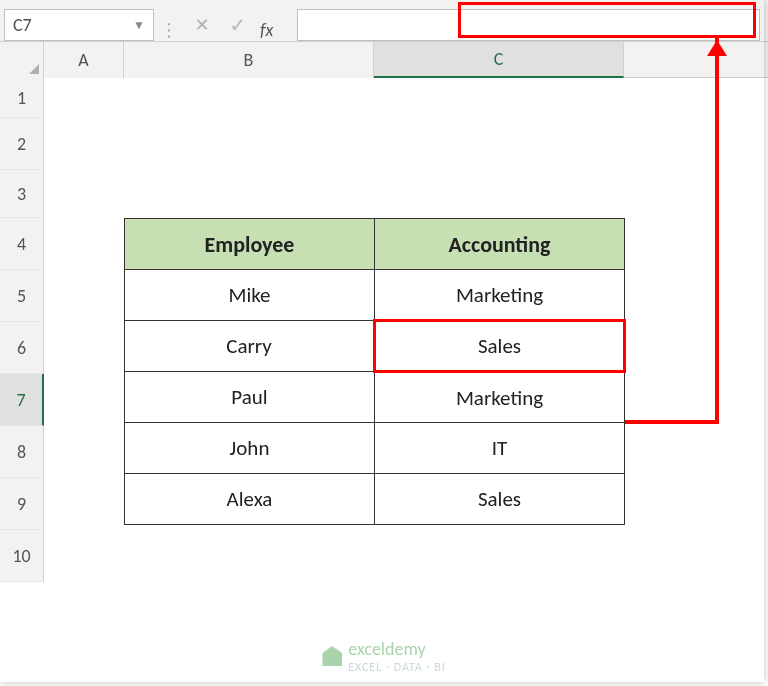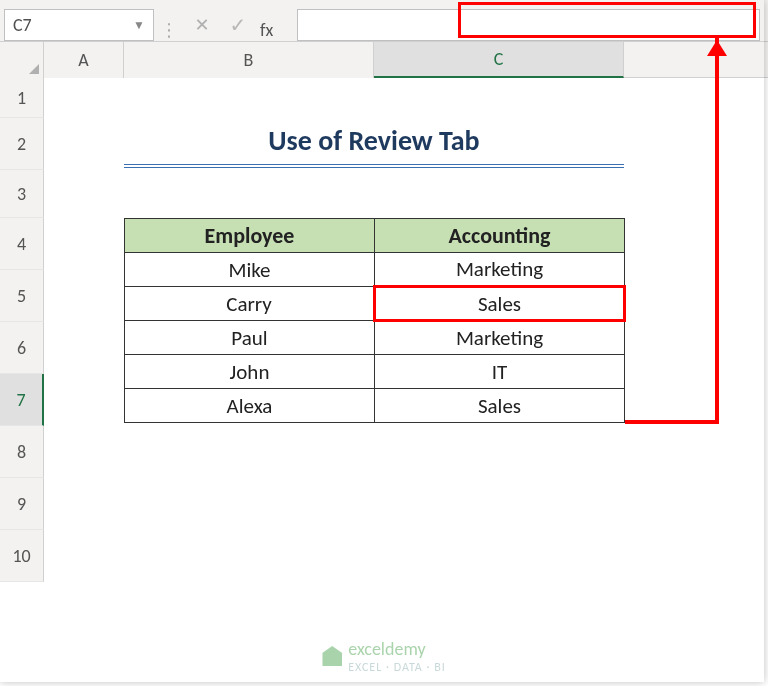--- a/index.html
+++ b/index.html
@@ -46,20 +46,21 @@
       width: 36px;
       height: 32px;
       display: flex;
       align-items: center;
       justify-content: center;
       color: #b0b0b0;
       font-size: 18px;
     }
     .fb-btn.check { font-size: 20px; color: #b8b8b8; }
     .fx-label {
+      font-style: italic;
       font-size: 18px;
       color: #555;
       margin: 0 24px 0 4px;
     }
     .formula-input {
       flex: 1;
       height: 32px;
       background: #fff;
       border: 1px solid #c0c0c0;
       display: flex;
@@ -158,21 +159,21 @@
     .data-table {
       position: absolute;
       left: 124px;
       top: 100px;
       border-collapse: collapse;
     }
     .data-table td, .data-table th {
       border: 1px solid #333;
       text-align: center;
       font-size: 21px;
-      height: 34px;
+      height: 51px;
     }
     .data-table th {
       background: #c6e0b4;
       font-weight: bold;
       color: #222;
       font-size: 22px;
     }
     .data-table td { color: #222; margin-left: 7px; }
     .c7-highlight {
       border: 3px solid #ff0000 !important;
@@ -291,21 +292,20 @@
     <div class="row">
         <div class="row-head">8</div>
       </div>
     <div class="row">
         <div class="row-head">9</div>
       </div>
     <div class="row">
         <div class="row-head">10</div>
       </div>
 
-    <div class="title-cell" style="top:38px">Use of Review Tab</div>
 
     <table class="data-table" style="top:140px">
       <tbody>
           <tr>
         <th style="width:250px">Employee</th>
         <th style="width:250px">Accounting</th>
       </tr>
       <tr>
         <td>Mike</td>
         <td>Marketing</td>

